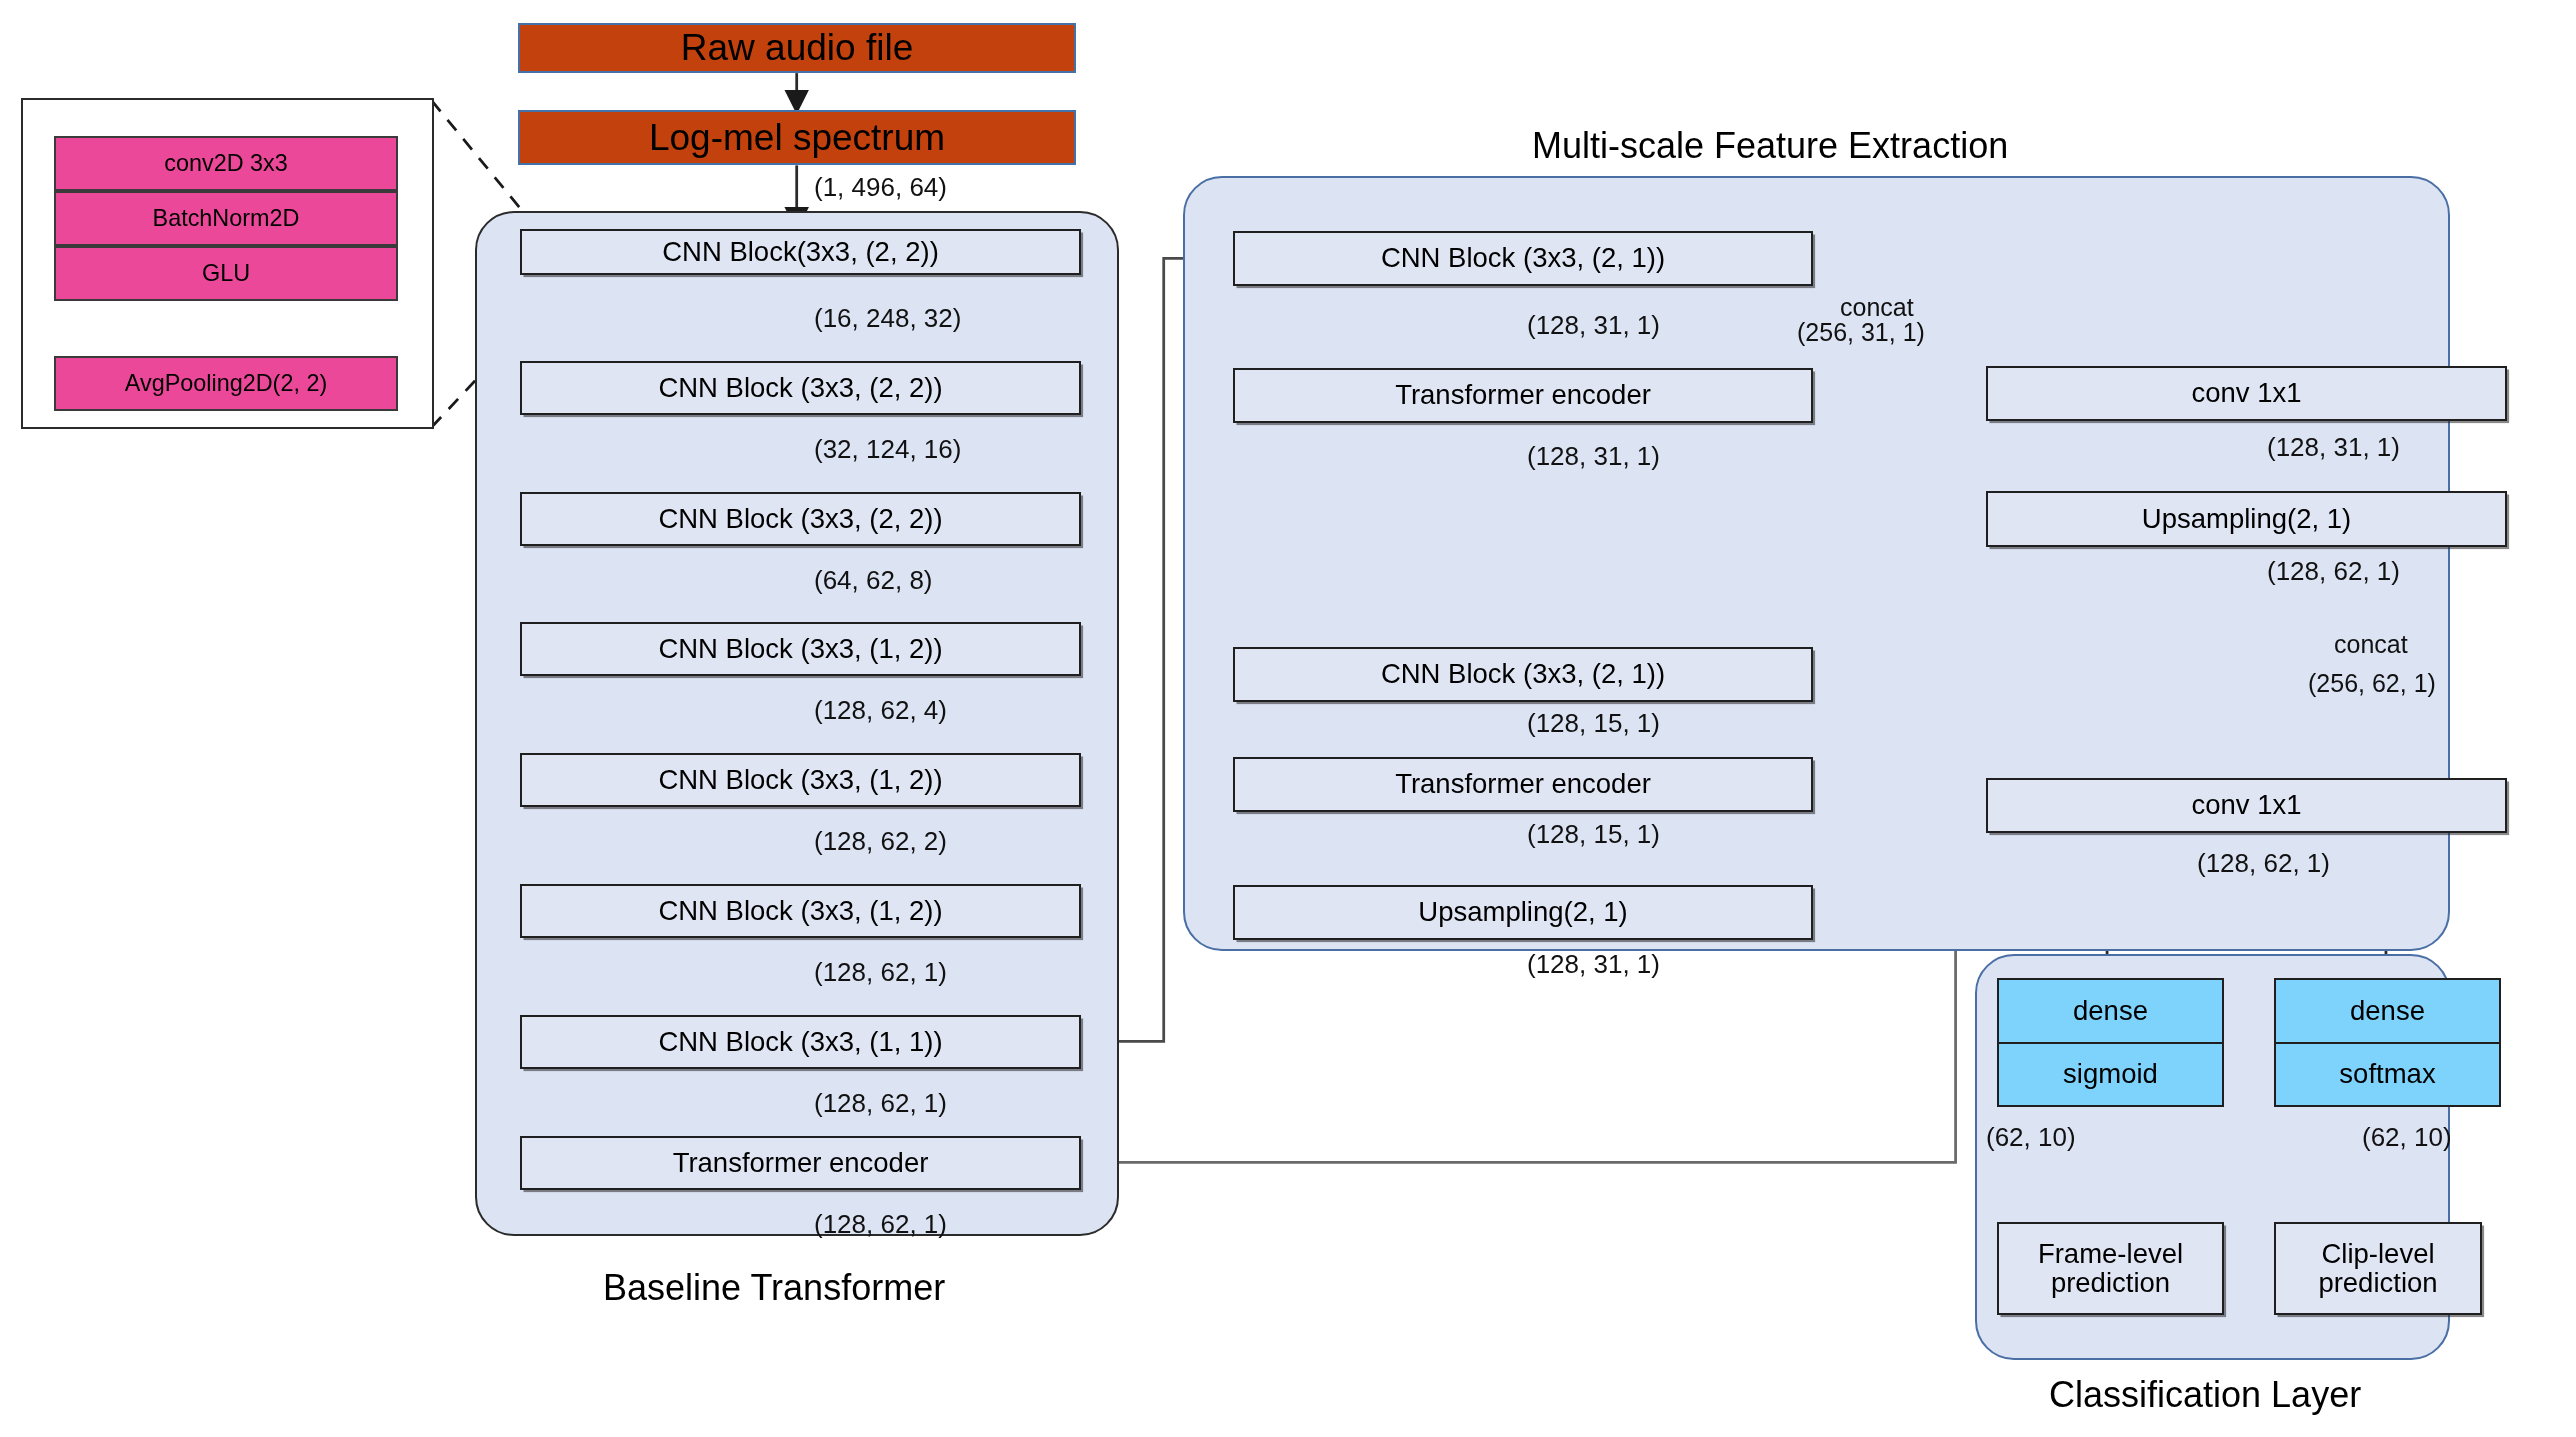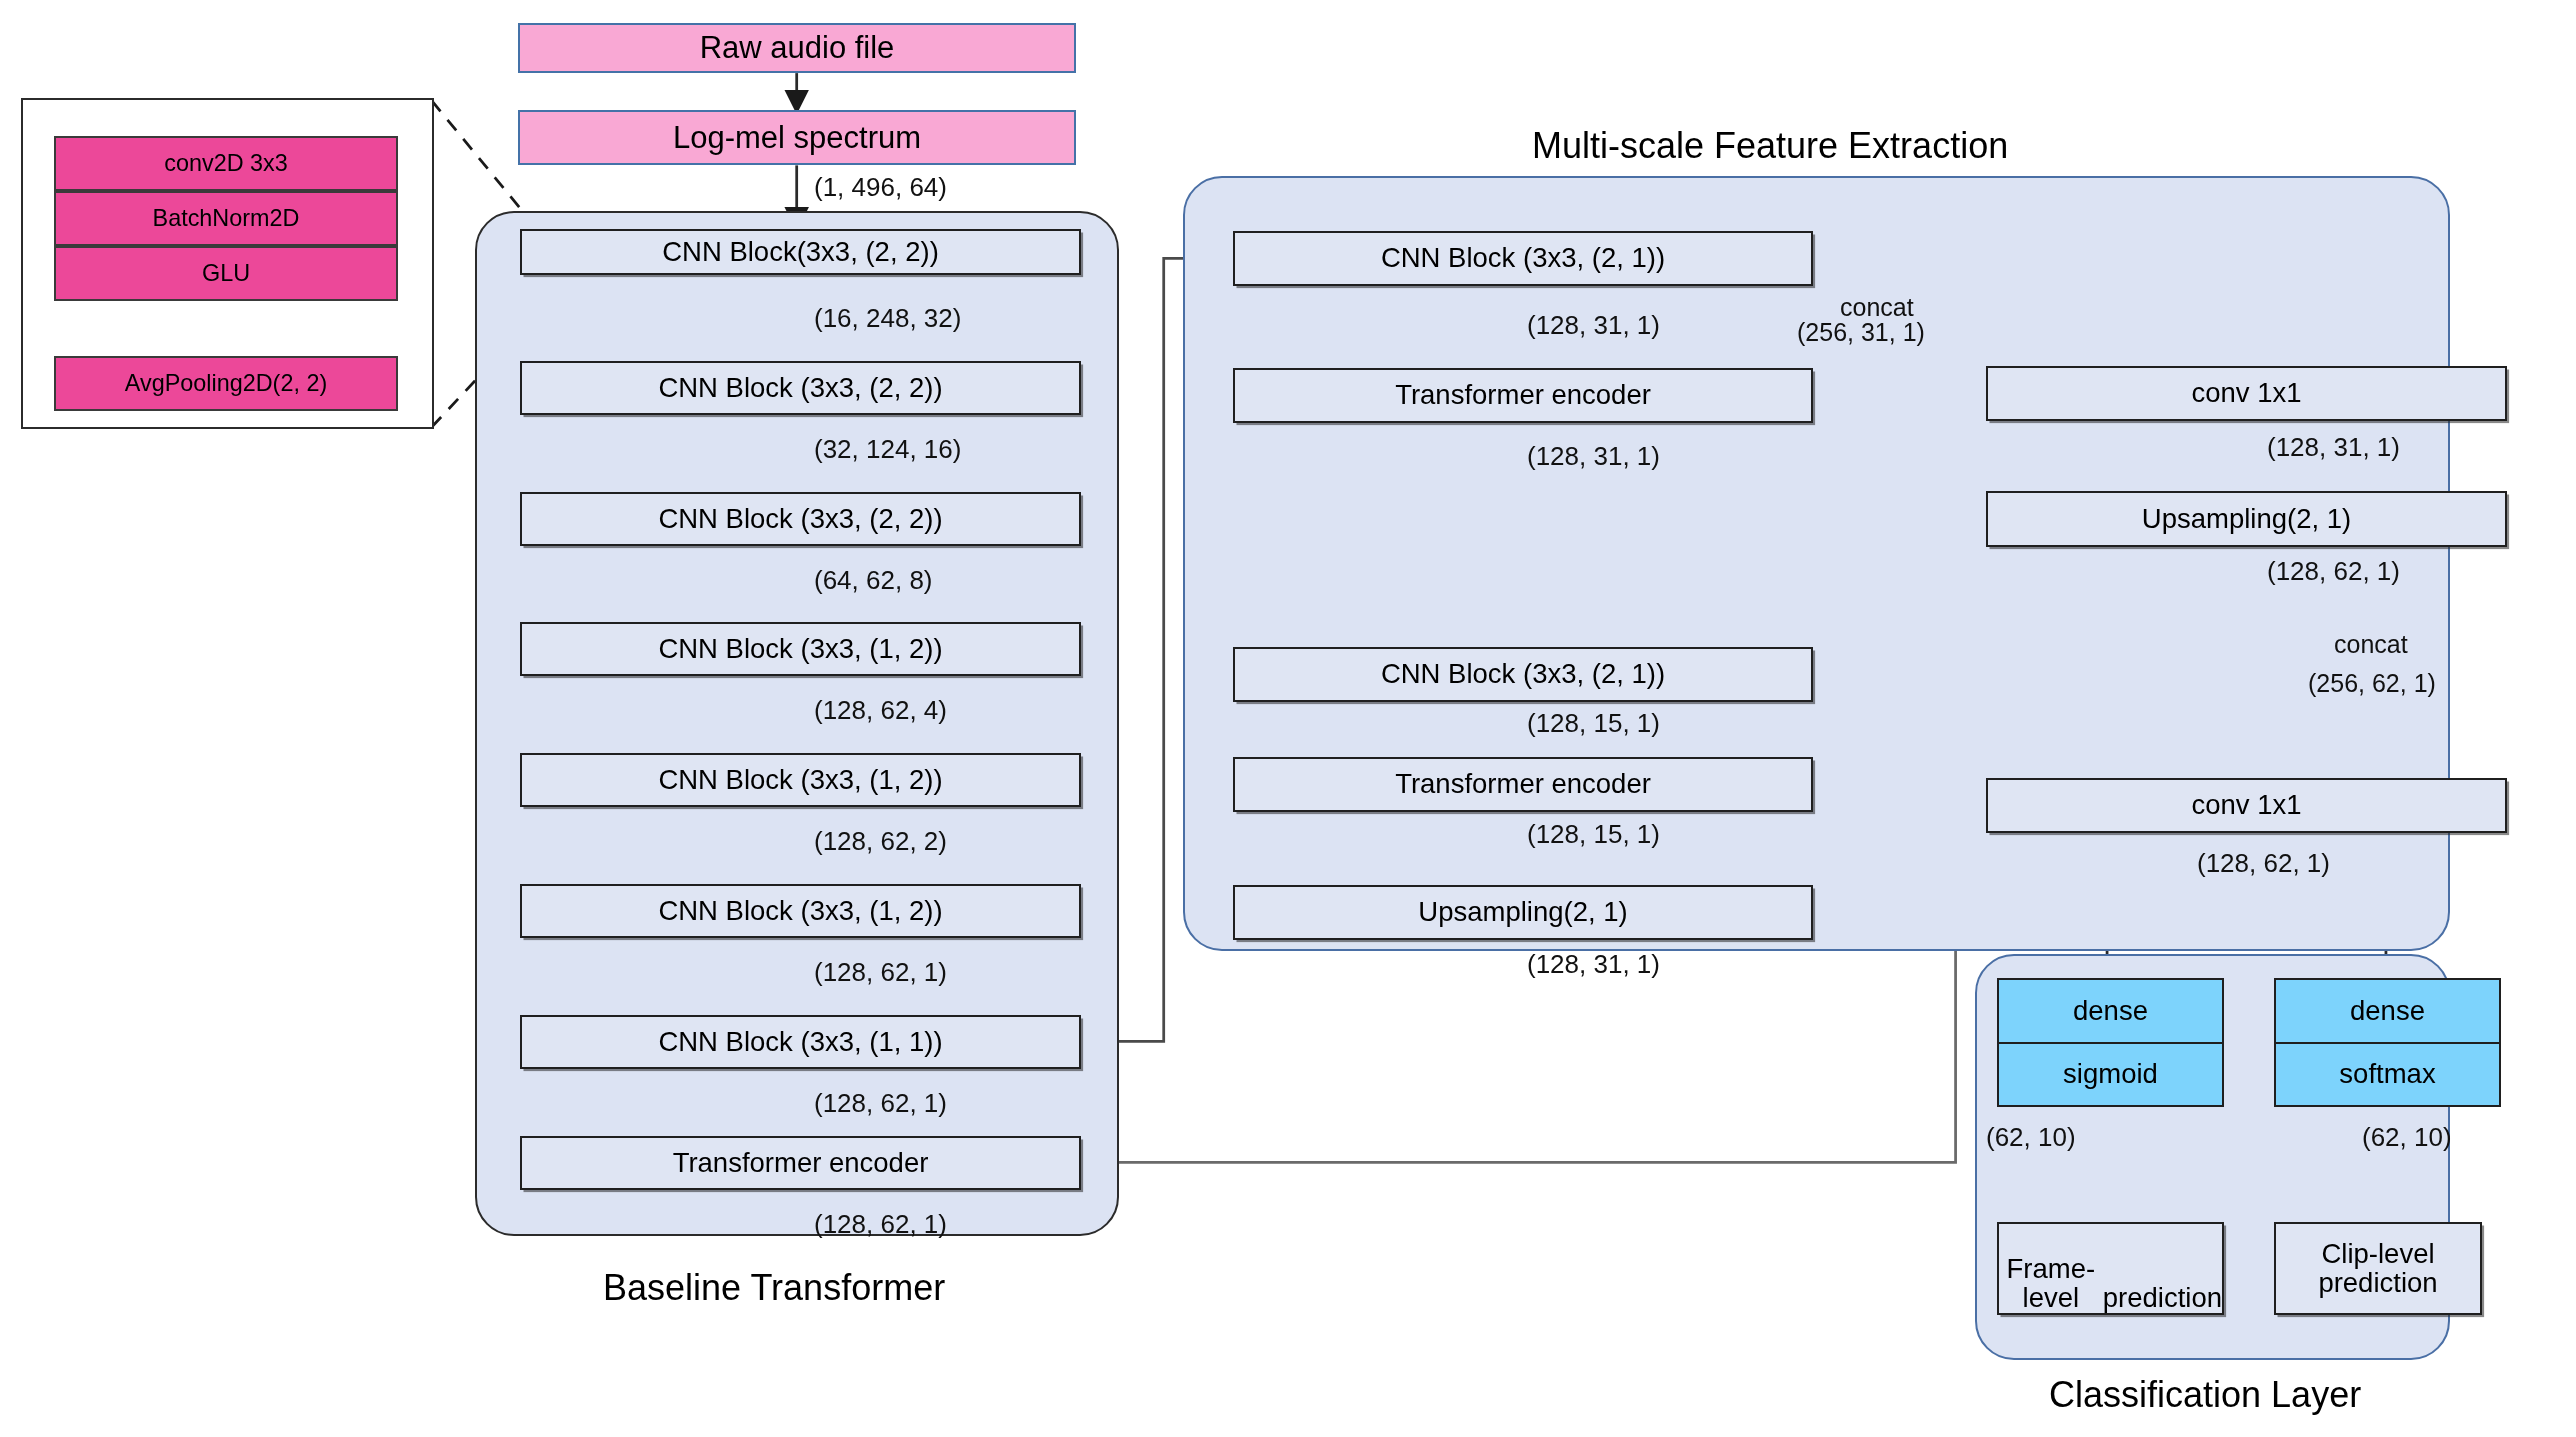--- a/index.html
+++ b/index.html
@@ -3,21 +3,21 @@
 <meta charset="utf-8">
 <style>
   html,body{margin:0;padding:0;background:#ffffff;}
   #root{position:relative;width:2576px;height:1438px;background:#ffffff;
         font-family:"Liberation Sans","DejaVu Sans",sans-serif;overflow:hidden;}
   svg#canvas{position:absolute;left:0;top:0;width:2576px;height:1438px;}
   .nodebox{position:absolute;box-sizing:border-box;display:flex;align-items:center;
            justify-content:center;text-align:center;color:#000;}
   .blk{background:#dfe5f3;border:2.1px solid #1f1f1f;font-size:27.5px;line-height:1.05;}
   .blk.shadow{box-shadow:2.8px 2.8px 0 -0.7px rgba(40,40,40,.55);}
-  .whitebox{background:#f9a8d4;border:2.1px solid #4472a8;font-size:31px;}
+  .whitebox{background:#c2410c;border:2.1px solid #4472a8;font-size:37px;}
   .legendouter{background:#ffffff;border:2.1px solid #2b2b2b;}
   .legendrow{background:#ec4899;border:2.1px solid #3a3a3a;font-size:23.4px;}
   .dimlabel{position:absolute;font-size:26px;color:#111;white-space:nowrap;}
   .grouplabel{position:absolute;font-size:36px;color:#000;white-space:nowrap;}
   .concatlabel{position:absolute;font-size:25px;color:#111;white-space:nowrap;text-align:center;}
   .splitbox{position:absolute;box-sizing:border-box;background:#7dd3fc;
             border:2.1px solid #1f1f1f;display:flex;flex-direction:column;}
   .splitbox > div{flex:1;display:flex;align-items:center;justify-content:center;
             font-size:27.5px;color:#000;}
   .splitbox > div:first-child{border-bottom:2.1px solid #1f1f1f;}
@@ -203,21 +203,21 @@
     <div>sigmoid</div>
   </div>
   <div class="dimlabel" style="left:1986px;top:1122px;">(62, 10)</div>
 
   <div class="splitbox" style="left:2274px;top:978px;width:227px;height:129px;">
     <div>dense</div>
     <div>softmax</div>
   </div>
   <div class="dimlabel" style="left:2362px;top:1122px;">(62, 10)</div>
 
-  <div class="blk nodebox shadow" style="left:1997px;top:1222px;width:227px;height:93px;flex-direction:row;align-items:flex-end;">
+  <div class="blk nodebox shadow" style="left:1997px;top:1222px;width:227px;height:93px;flex-direction:column;">
     <span>Frame-level</span>
     <span>prediction</span>
   </div>
 
   <div class="blk nodebox shadow" style="left:2274px;top:1222px;width:208px;height:93px;flex-direction:column;">
     <span>Clip-level</span>
     <span>prediction</span>
   </div>
 
   <div class="grouplabel" style="left:2049px;top:1374px;">Classification Layer</div>

